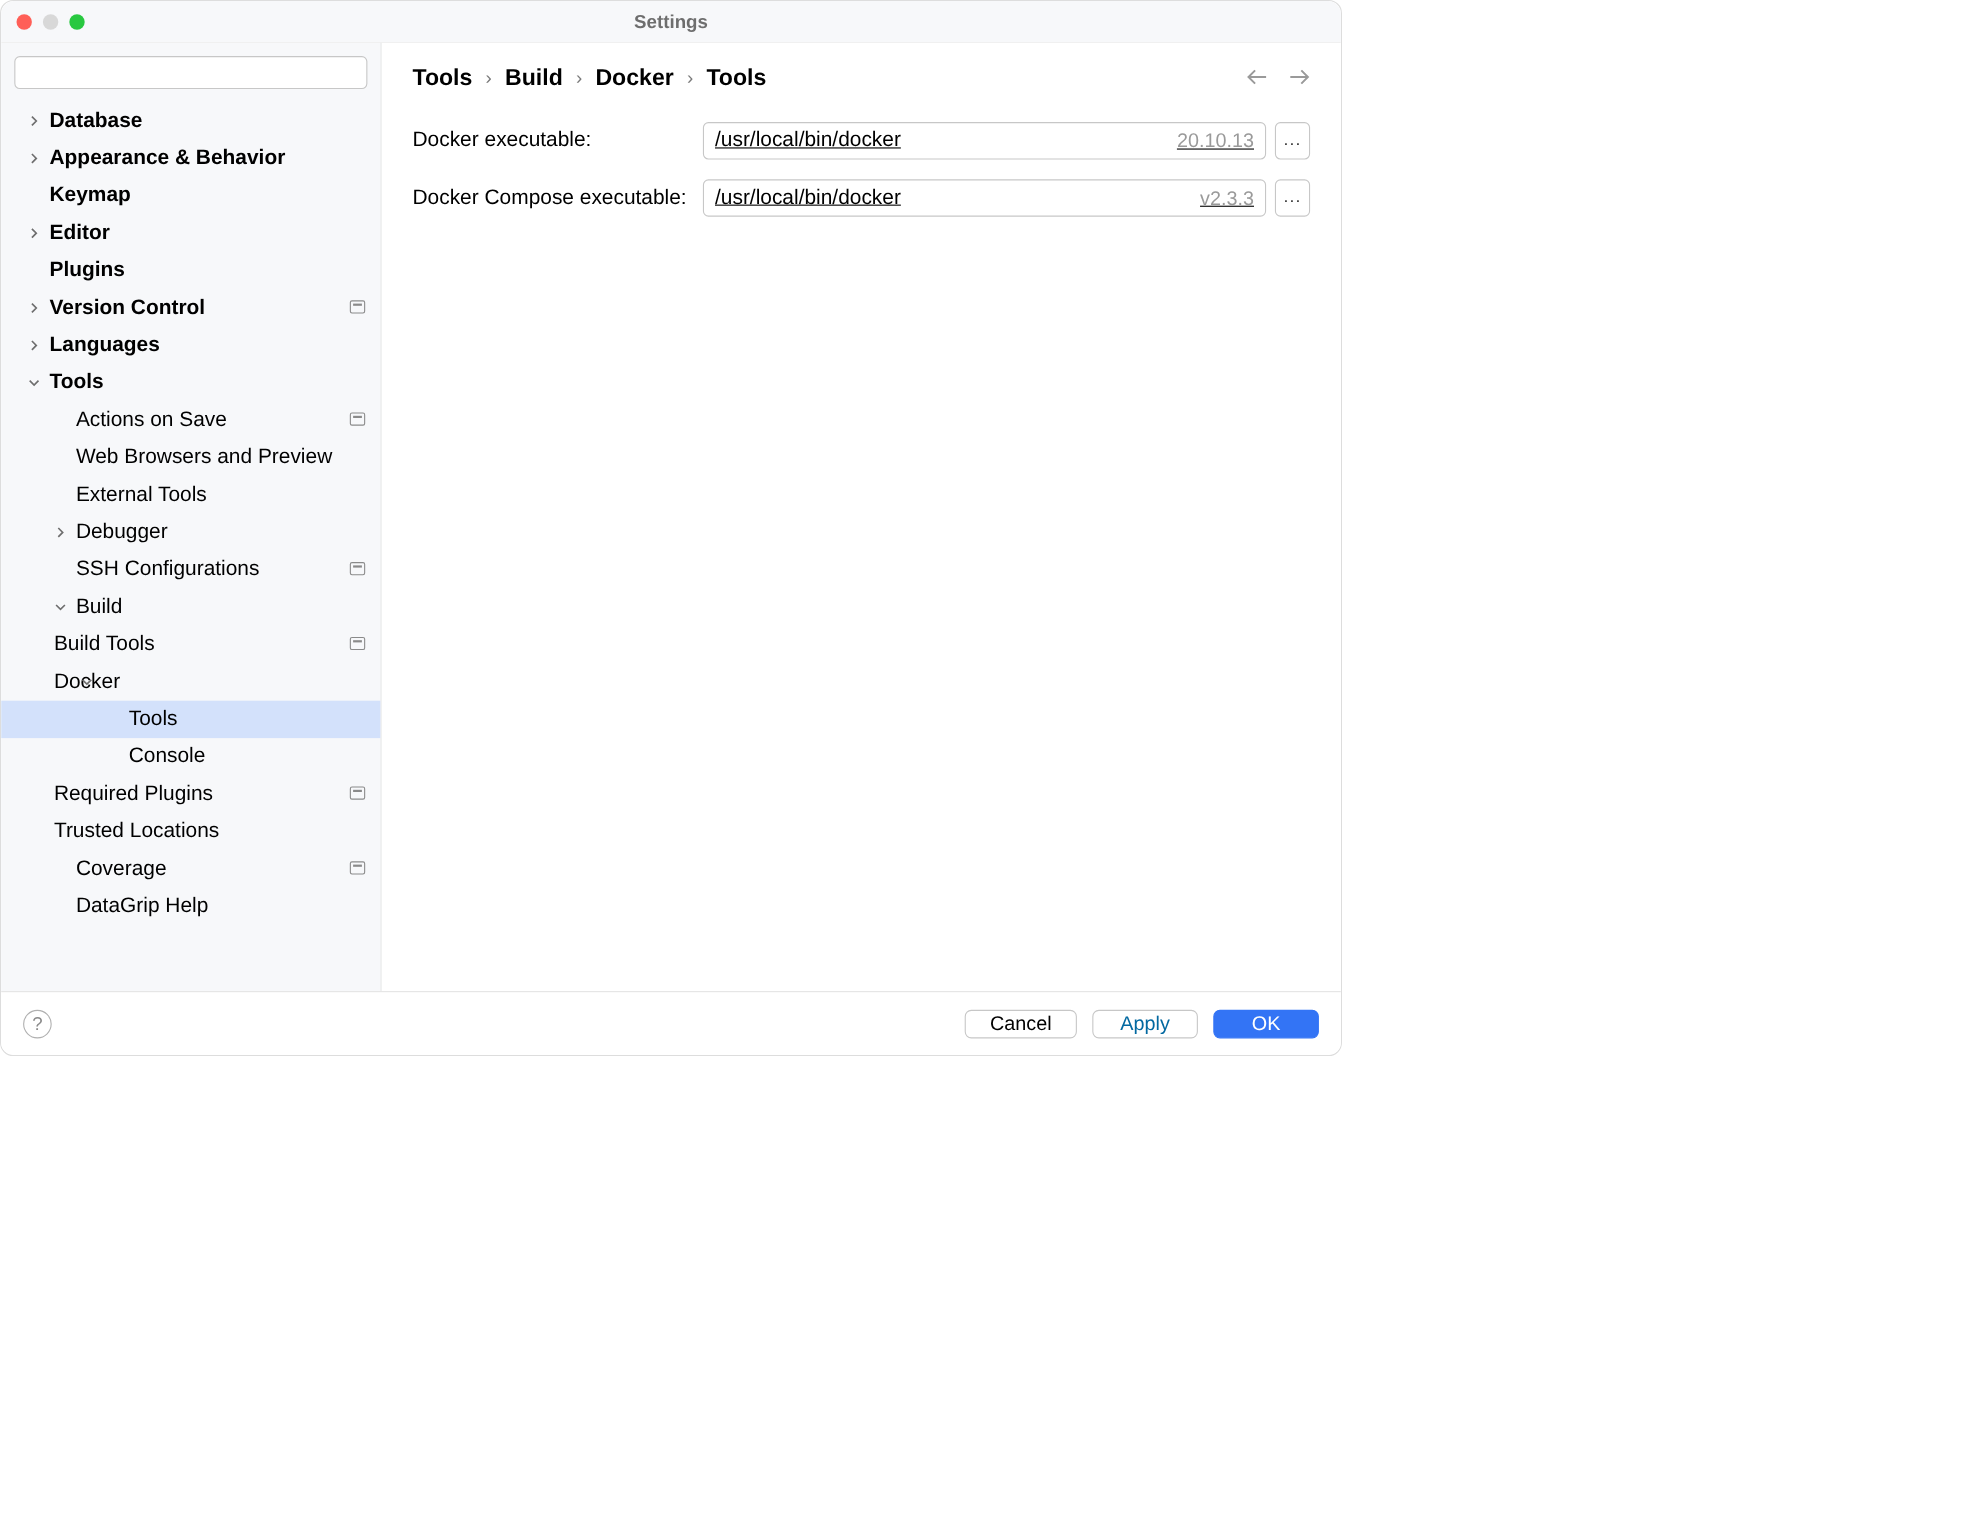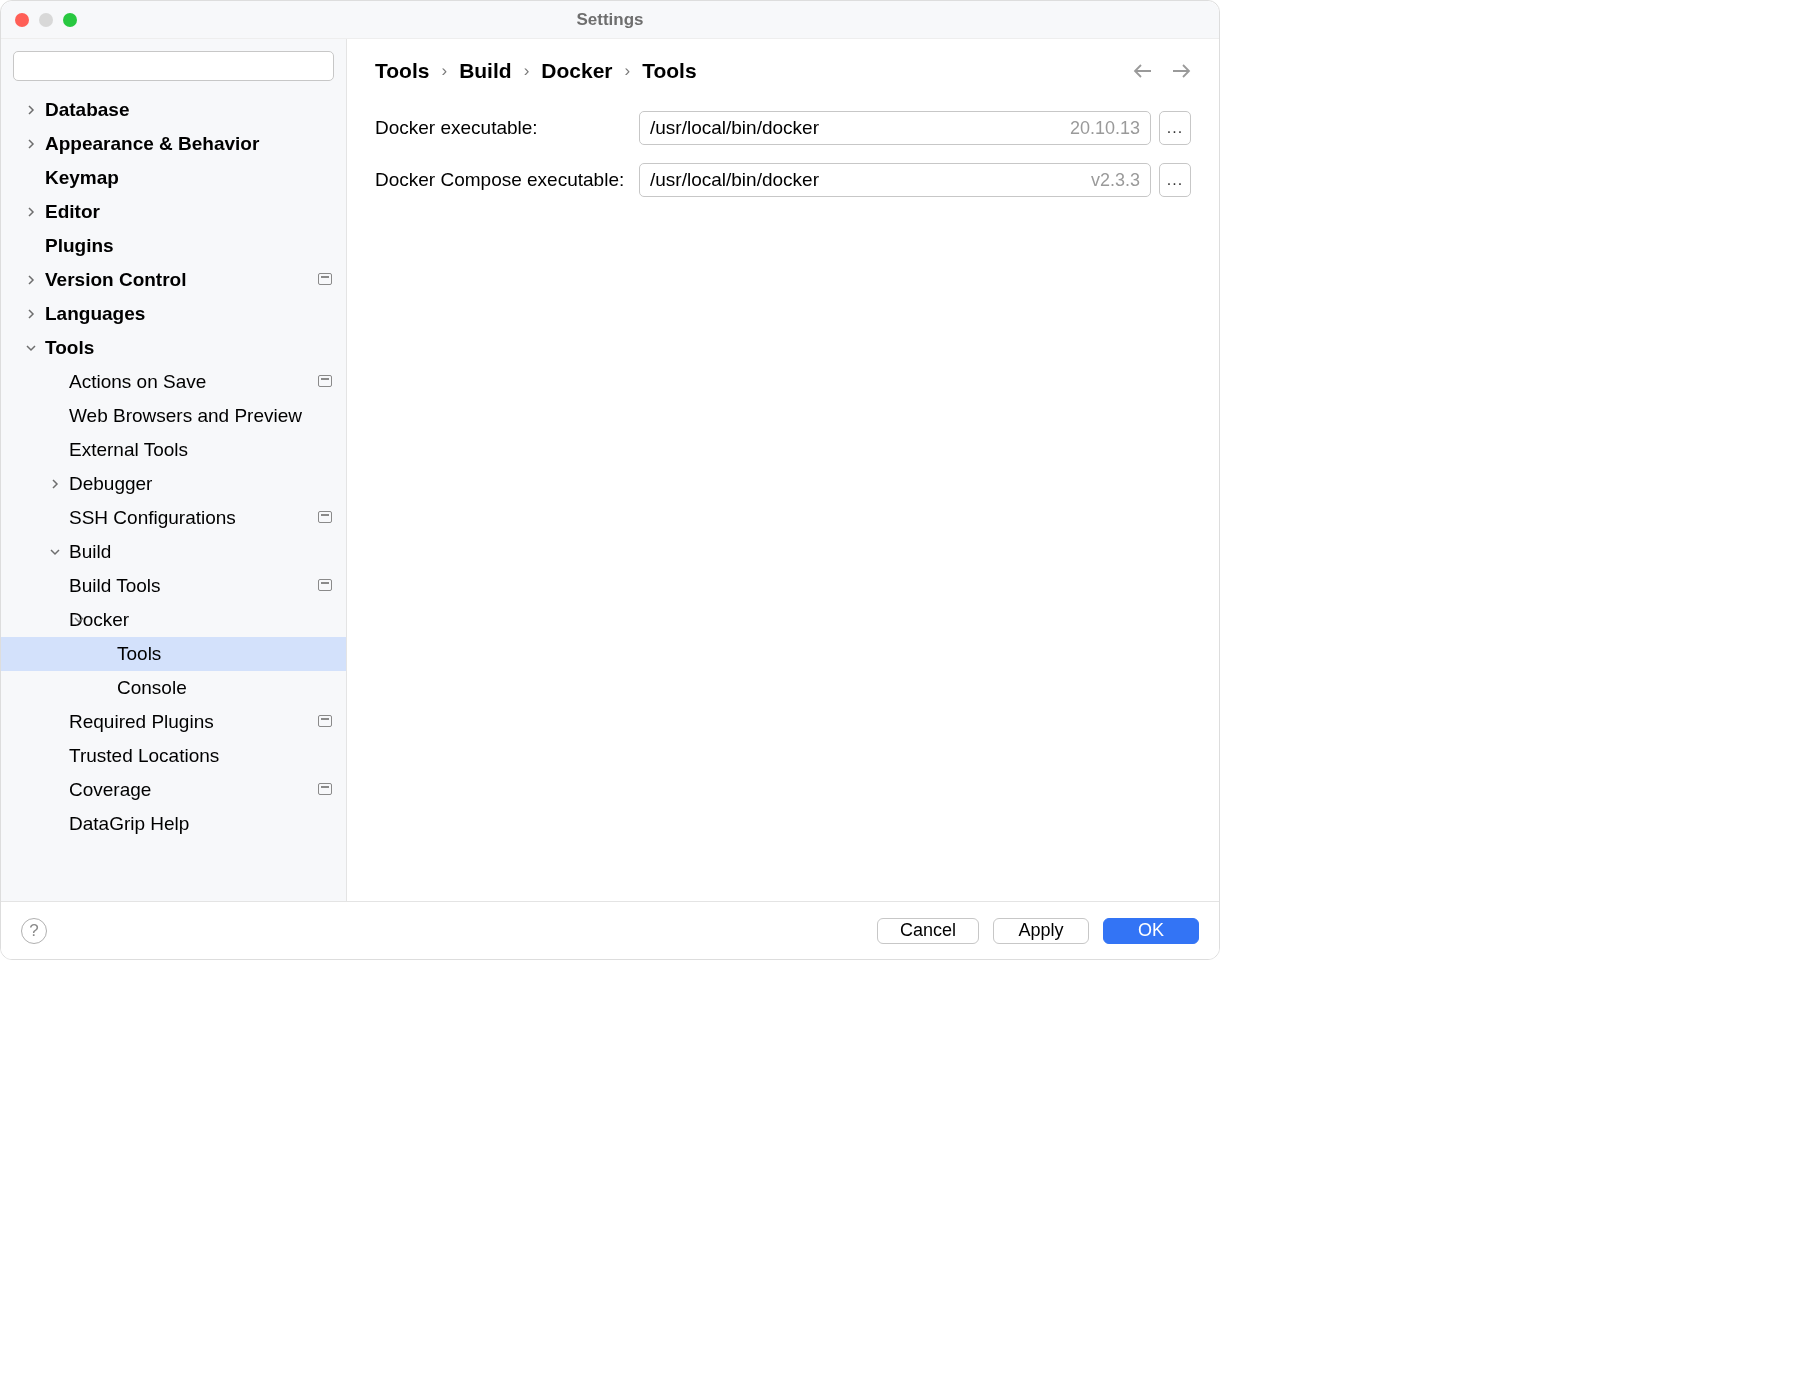--- a/index.html
+++ b/index.html
@@ -83,21 +83,21 @@
     height: 34px;
     display: flex;
     align-items: center;
     font-size: 19px;
     color: #000;
     cursor: default;
     position: relative;
   }
   .tree-row.top { font-weight: 700; padding-left: 44px; }
   .tree-row.sub1 { font-weight: 400; padding-left: 68px; }
-  .tree-row.sub2 { font-weight: 400; padding-left: 68px; }
+  .tree-row.sub2 { font-weight: 400; padding-left: 48px; }
   .tree-row.sub3 { font-weight: 400; padding-left: 116px; }
   .tree-row.selected { background: #d3e1fb; }
   .chev {
     position: absolute;
     width: 12px; height: 12px;
     display: flex; align-items: center; justify-content: center;
     color: #6e6e6e;
   }
   .chev svg { width: 10px; height: 10px; }
   .top .chev { left: 24px; }
@@ -160,20 +160,21 @@
     flex: 1;
     height: 34px;
     border: 1px solid #c7c7c7;
     border-radius: 5px;
     padding: 0 10px;
     font-size: 19px;
     display: flex;
     align-items: center;
     justify-content: space-between;
     background: #fff;
+    text-decoration: underline;
   }
   .input-value { color: #000; }
   .input-hint { color: #9a9a9a; font-size: 18px; }
   .browse-btn {
     width: 32px; height: 34px;
     margin-left: 8px;
     border: 1px solid #c7c7c7;
     border-radius: 5px;
     background: #fff;
     display: flex;
@@ -217,21 +218,21 @@
     align-items: center;
     justify-content: center;
     cursor: pointer;
   }
   .btn.secondary {
     background: #fff;
     border: 1px solid #c7c7c7;
     color: #000;
   }
   .btn.secondary.disabled {
-    color: #000000;
+    color: #0369a1;
     cursor: default;
   }
   .btn.primary {
     background: #3374f5;
     color: #fff;
     border: 1px solid #3374f5;
   }
 </style>
 </head>
 <body>

